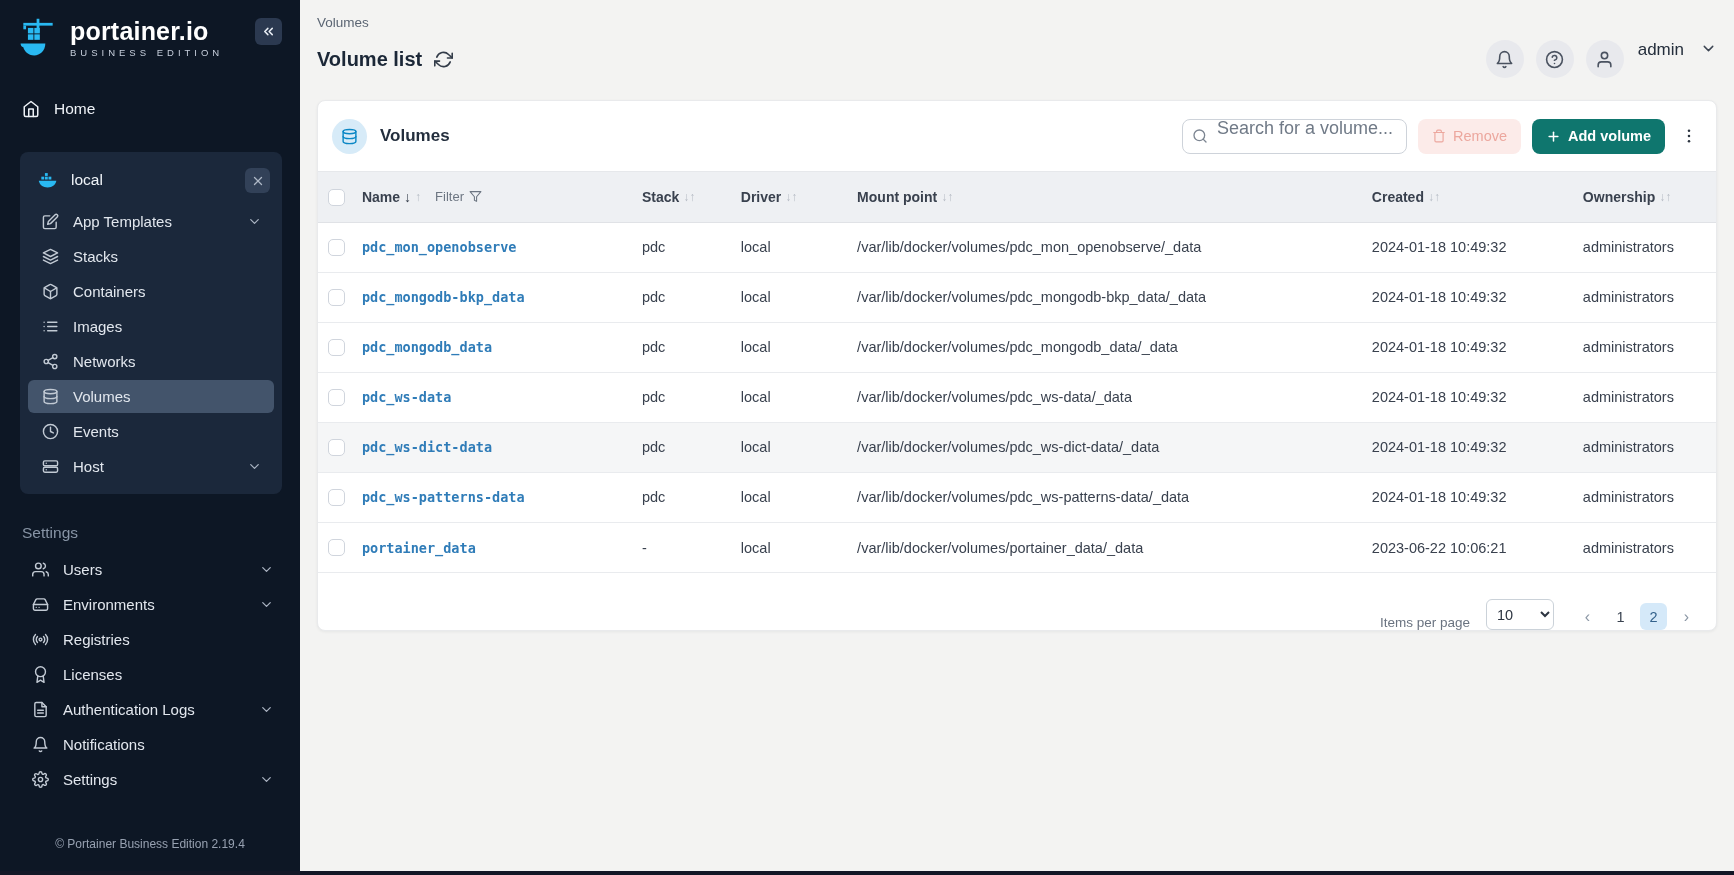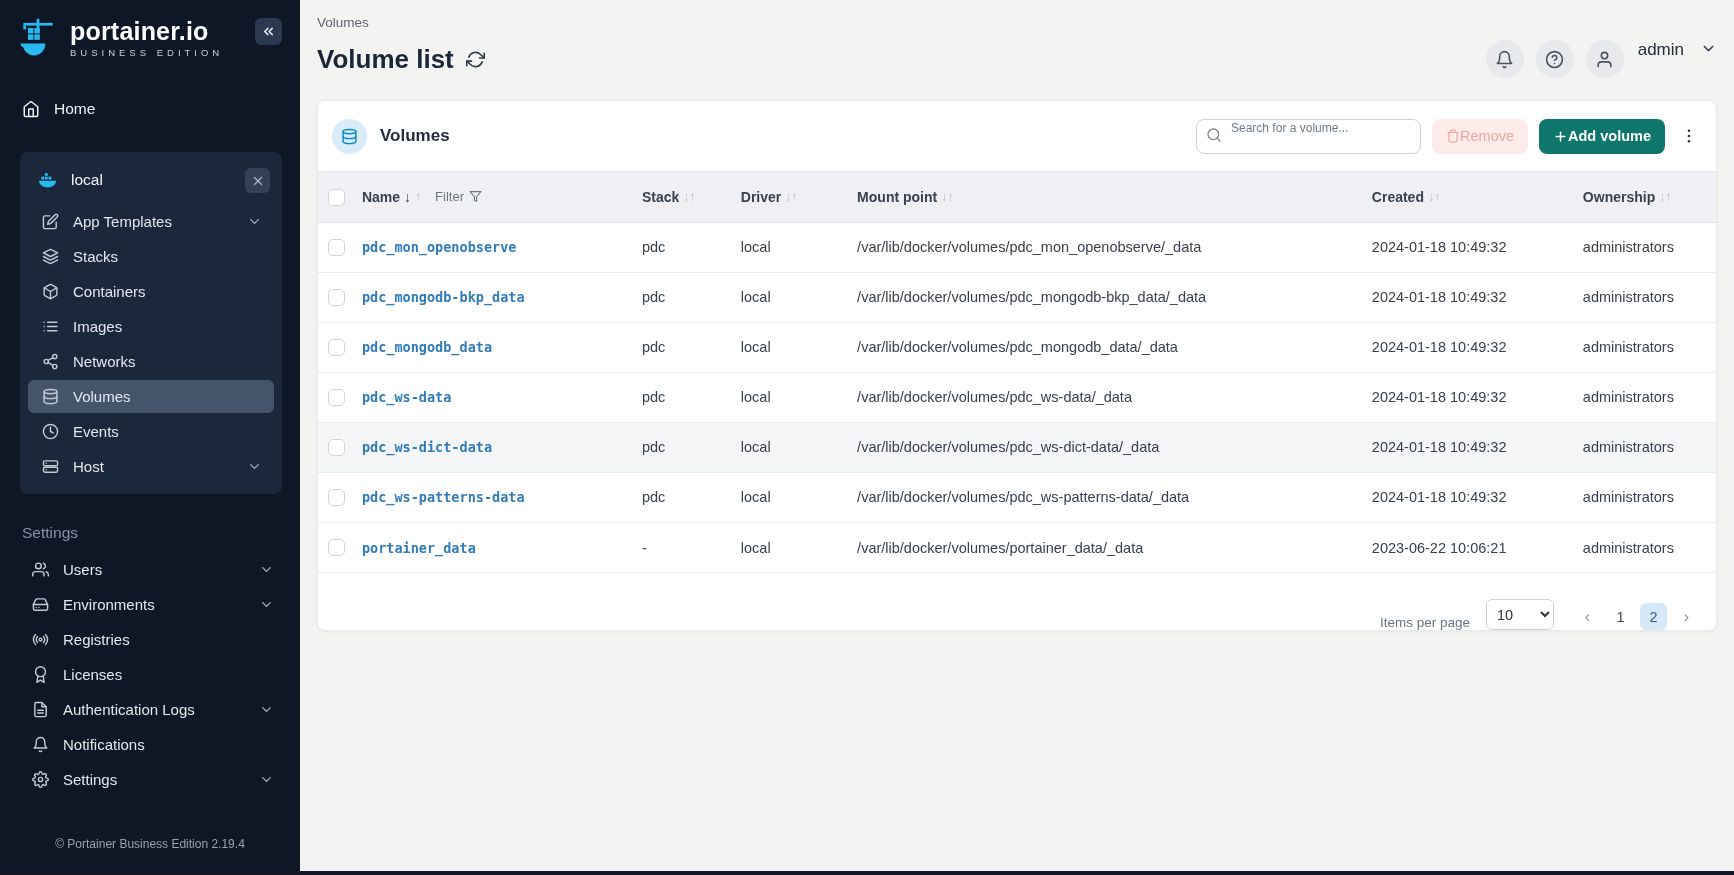--- a/index.html
+++ b/index.html
@@ -33,44 +33,44 @@
   .nav-item .nav-chevron { margin-left:auto; display:flex; color:#aab4c2; }
   .nav-item.active { background:#43546b; }
   .settings-nav .nav-item { margin:1px 14px; padding-left:18px; }
   .section-heading { font-size:15.5px; color:#8794a5; padding:30px 0 10px 22px; }
   .sidebar-footer { margin-top:auto; text-align:center; font-size:12px; color:#97a1b1; padding:0 10px 24px 10px; }
 
   
   .main { flex:1; display:flex; flex-direction:column; padding:0 17px; position:relative; }
   .breadcrumb { font-size:13.5px; color:#5b6573; padding-top:15px; cursor:pointer; width:max-content; }
   .title-row { display:flex; align-items:center; margin-top:10px; }
-  .page-title { font-size:26px; font-weight:700; color:#1b2737; }
+  .page-title { font-size:20px; font-weight:700; color:#1b2737; }
   .refresh-btn { margin-left:12px; color:#333c49; display:flex; cursor:pointer; }
   .header-right { margin-left:auto; display:flex; align-items:flex-start; gap:12px; }
   .icon-circle { width:38px; height:38px; border-radius:50%; background:#e8e9ed; color:#4a5260;
                  display:flex; align-items:center; justify-content:center; cursor:pointer; }
   .username { font-size:17px; color:#242e3c; margin-left:2px; cursor:pointer; }
   .user-chevron { color:#3c4553; display:flex; cursor:pointer; margin-left:4px; }
 
   
   .panel { background:#ffffff; border:1px solid #e9eaec; border-radius:8px; margin-top:22px;
            box-shadow:0 1px 3px rgba(20,30,40,.06); }
   .panel-header { display:flex; align-items:center; height:70px; padding:0 14px; }
   .panel-title-wrap { display:flex; align-items:center; gap:13px; }
   .panel-icon-circle { width:35px; height:35px; border-radius:50%; background:#d7ebf8; color:#0a87c5;
                        display:flex; align-items:center; justify-content:center; }
   .panel-title { font-size:17px; font-weight:700; color:#232e3d; }
   .panel-actions { margin-left:auto; display:flex; align-items:center; gap:11px; }
   .search-wrap { position:relative; }
   .search-wrap .search-icon { position:absolute; left:10px; top:9px; color:#7c8591; }
   .search-input { width:225px; height:35px; border:1px solid #ced3da; border-radius:8px;
-                  padding:0 10px 16px 34px; font-size:12px; color:#333; background:#fff;
+                  padding:0 10px 16px 34px; font-size:18px; color:#333; background:#fff;
                   font-family:"Liberation Sans", sans-serif; }
   .search-input::placeholder { color:#707a87; }
-  .btn { display:flex; align-items:center; height:35px; border:none; border-radius:8px;
+  .btn { display:flex; align-items:center; gap:7px; height:35px; border:none; border-radius:8px;
          font-size:14.5px; padding:0 14px; cursor:pointer; font-family:"Liberation Sans", sans-serif; }
   .btn-remove { background:#fcebe9; color:#eca79e; cursor:not-allowed; }
   .btn-add { background:#0f766e; color:#ffffff;font-weight:bold; }
   .kebab-btn { width:26px; height:30px; display:flex; align-items:center; justify-content:center;
                color:#2c3440; cursor:pointer; }
 
   
   table { width:100%; border-collapse:collapse; table-layout:fixed; }
   thead tr { background:#eef0f3; }
   th { font-size:14px; font-weight:600; color:#39414e; text-align:left; height:38px; padding:16px 10px;

